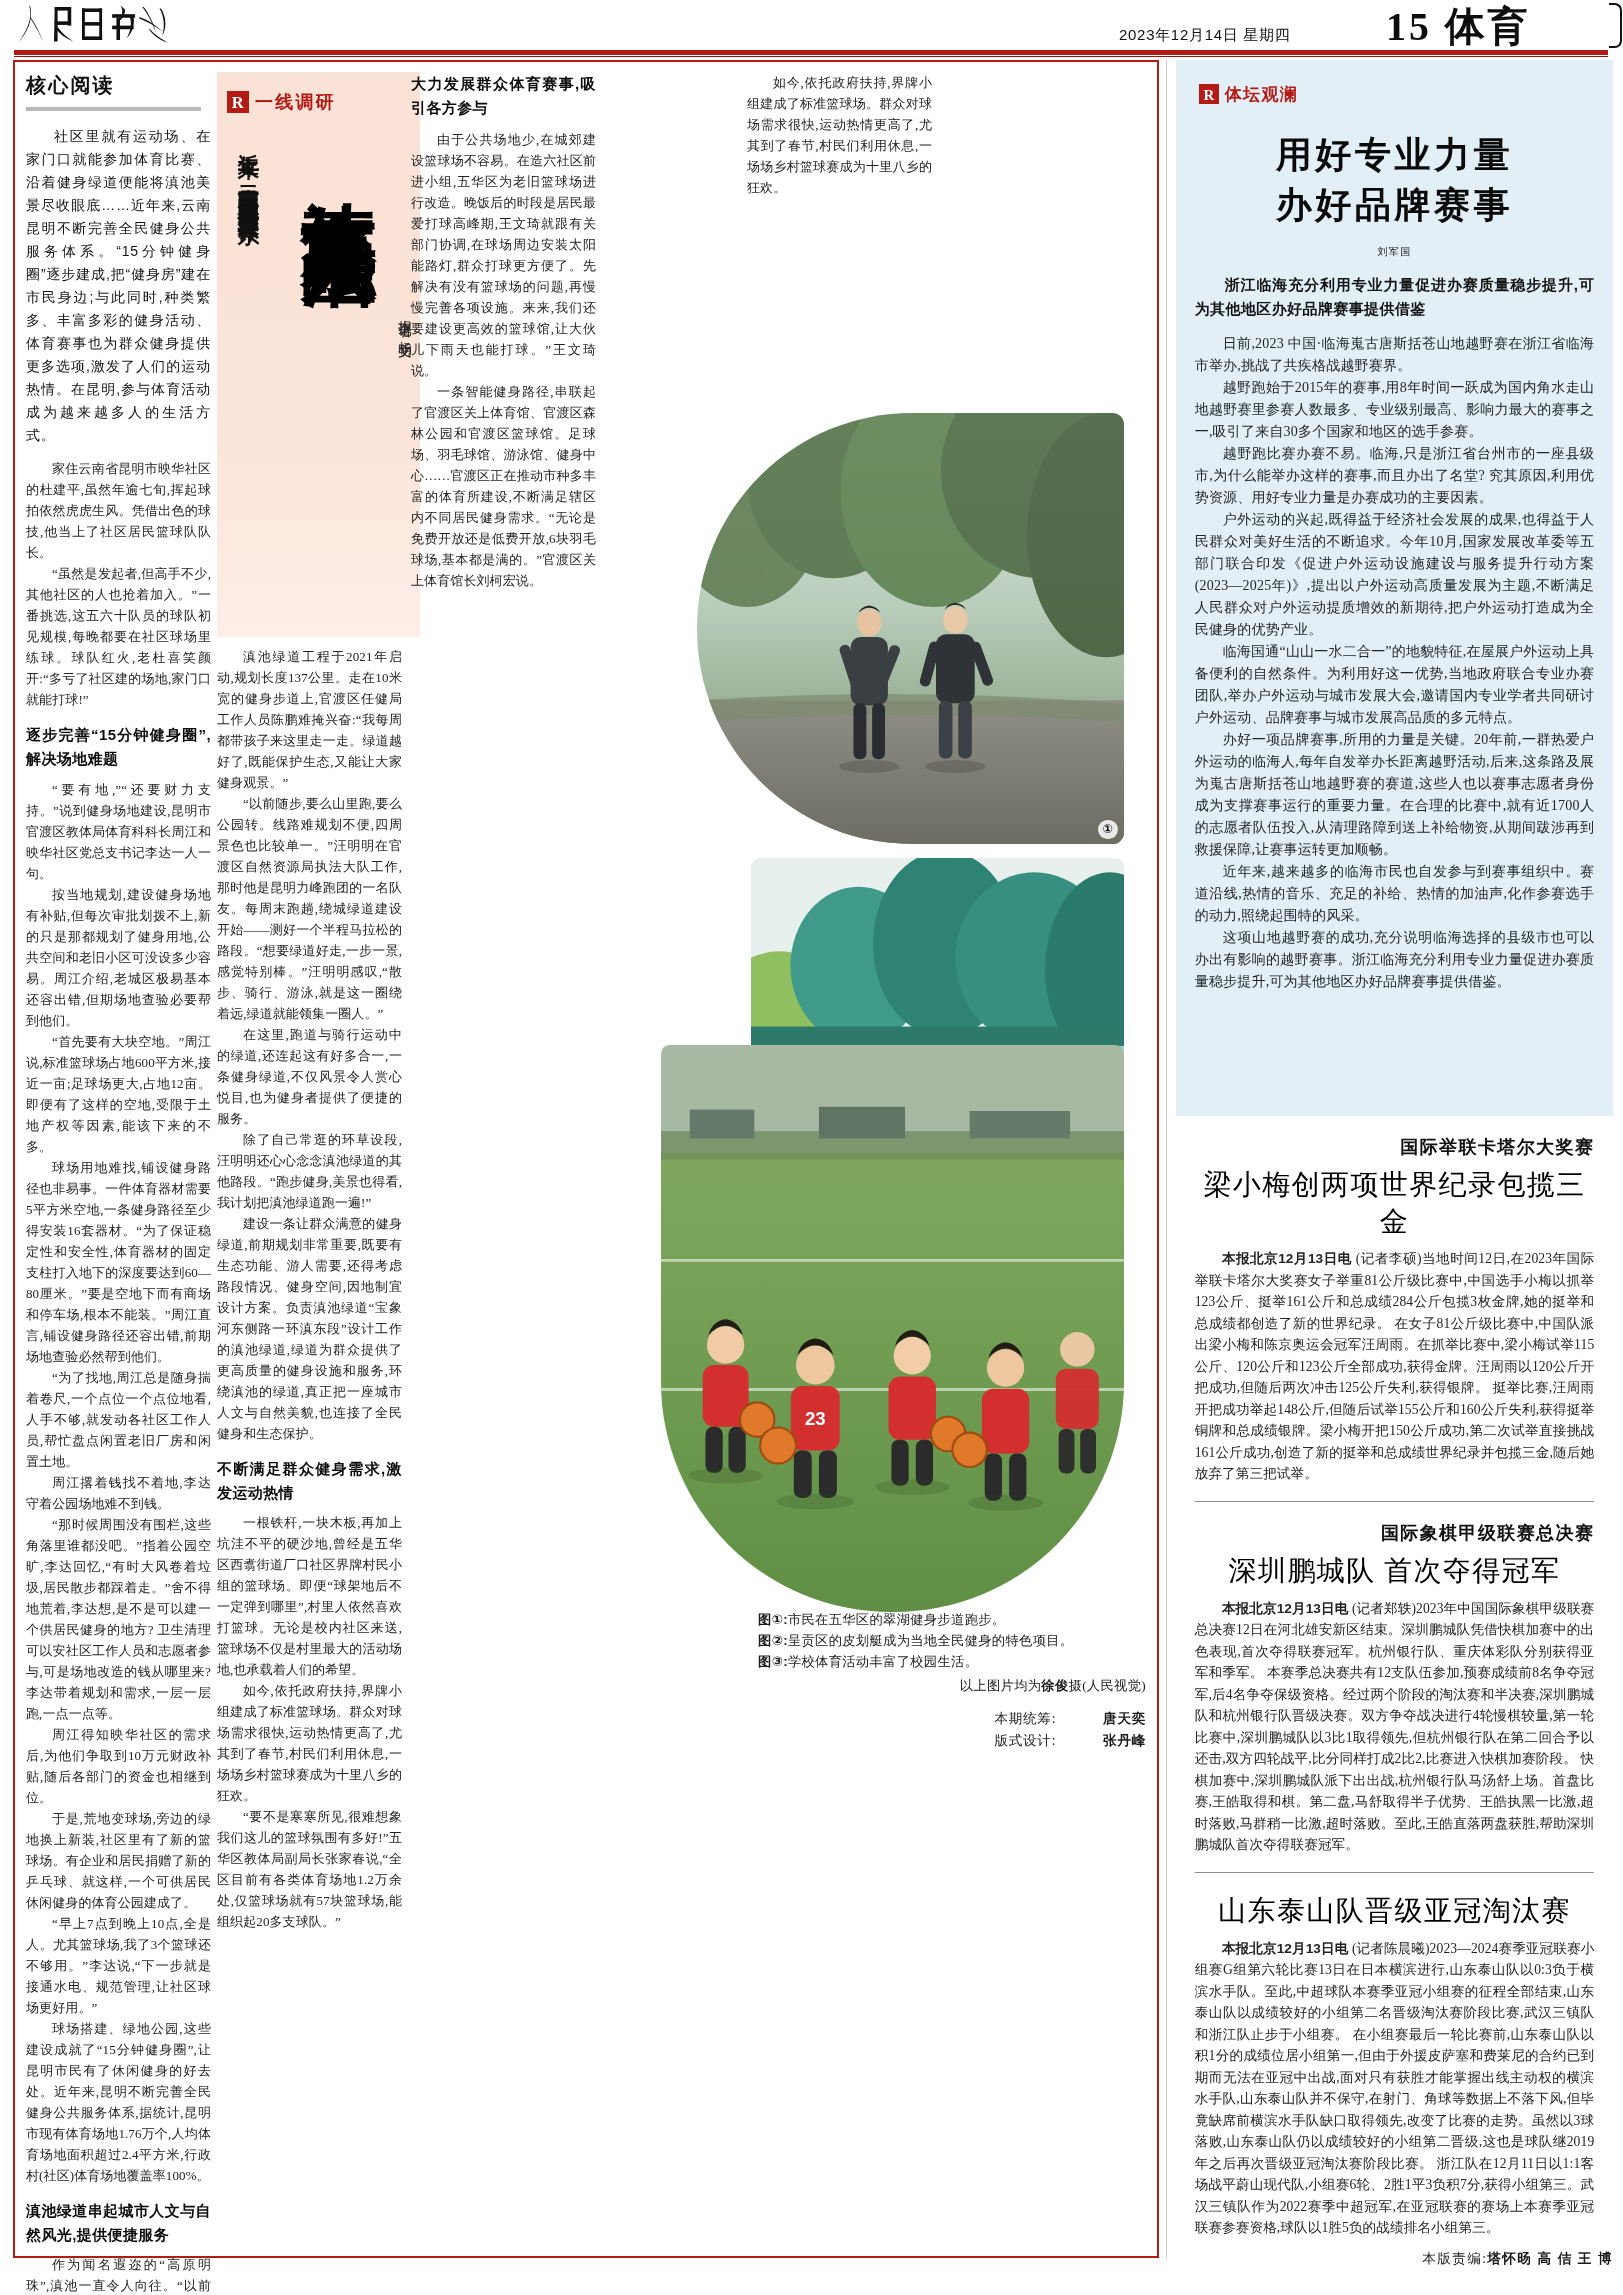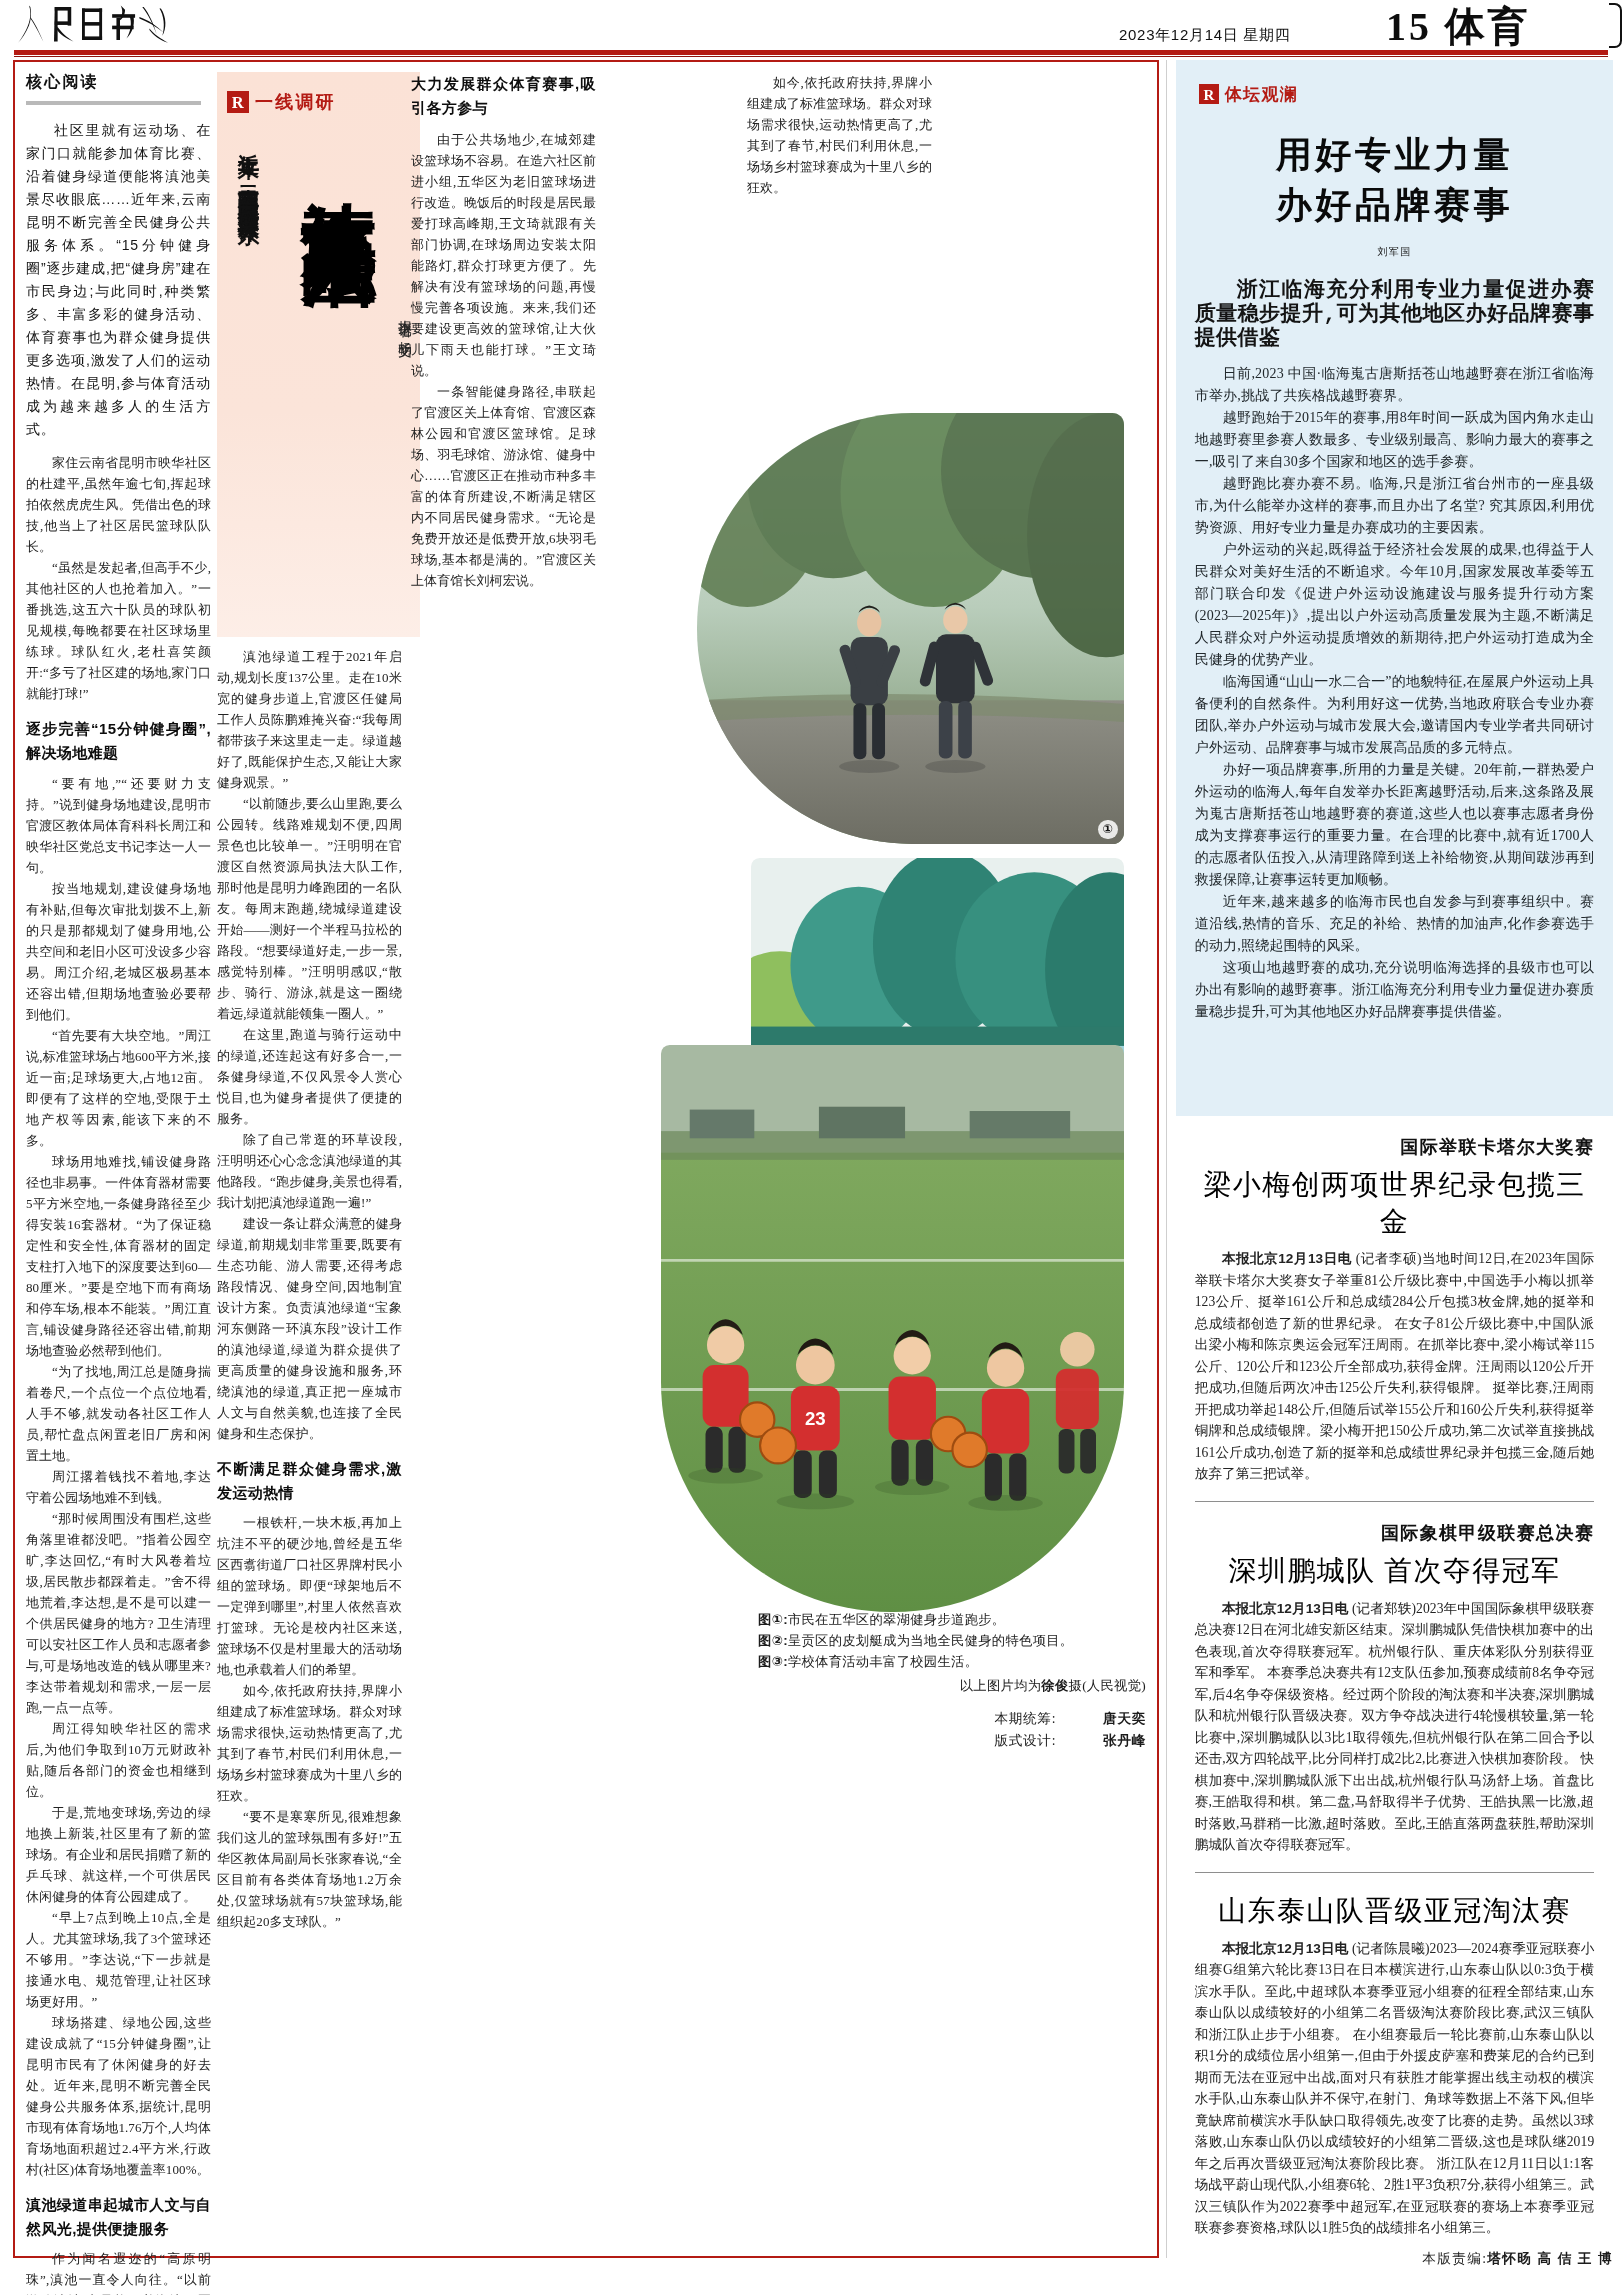--- a/index.html
+++ b/index.html
@@ -40,21 +40,21 @@
   
   .feature-frame {
     position:absolute; left:13px; top:60px; width:1146px; height:2198px;
     border:2.2px solid #b41b14;
   }
 
   
   .col1 { position:absolute; left:26px; top:72px; width:185px; }
   .kicker-core {
     font-family:"Liberation Sans","DejaVu Sans",sans-serif;
-    font-size:16px; font-weight:600; letter-spacing:2.2px; color:#111;
+    font-size:20px; font-weight:600; letter-spacing:2.2px; color:#111;
   }
   .kicker-rule { margin-top:8px; width:175px; height:3.6px; background:#b9b9b9; }
   .lede {
     margin-top:14.4px; font-size:14px; line-height:23px;
     text-align:justify; letter-spacing:0.8px; text-indent:2em;
     font-family:"Liberation Sans","DejaVu Sans",sans-serif; color:#141414;
   }
   .body-p {
     font-size:13px; line-height:21px; text-align:justify;
     text-indent:2em; letter-spacing:0.1px; color:#232323;
@@ -176,23 +176,23 @@
     margin-top:24.4px; text-align:center;
     font-family:"Liberation Sans","DejaVu Sans",sans-serif;
     font-size:36px; font-weight:900; line-height:50px; letter-spacing:3.6px; color:#0a0a0a;
   }
   .gl-author {
     margin-top:14.4px; text-align:center;
     font-family:"Liberation Serif","DejaVu Serif",serif;
     font-size:10px; letter-spacing:1.4px; color:#1c1c1c;
   }
   .gl-lede {
-    margin-top:20px; font-size:21px; line-height:24.4px; text-indent:2em;
+    margin-top:14px; font-size:15px; line-height:24.4px; text-indent:2em;
     text-align:justify; letter-spacing:0.4px;
-    font-family:Liberation Mono, monospace; font-weight:600; color:#141414;
+    font-family:Liberation Sans, sans-serif; font-weight:600; color:#141414;
   }
   .gl-body {
     font-size:14px; line-height:22px; text-indent:2em; text-align:justify;
     letter-spacing:0.2px; color:#20272b;
     font-family:"Liberation Serif","DejaVu Serif",serif;
   }
 
   .brief { width:437px; padding:0 18.7px; margin-top:18.7px; }
   .brief-kicker {
     text-align:right; font-family:"Liberation Sans","DejaVu Sans",sans-serif;

